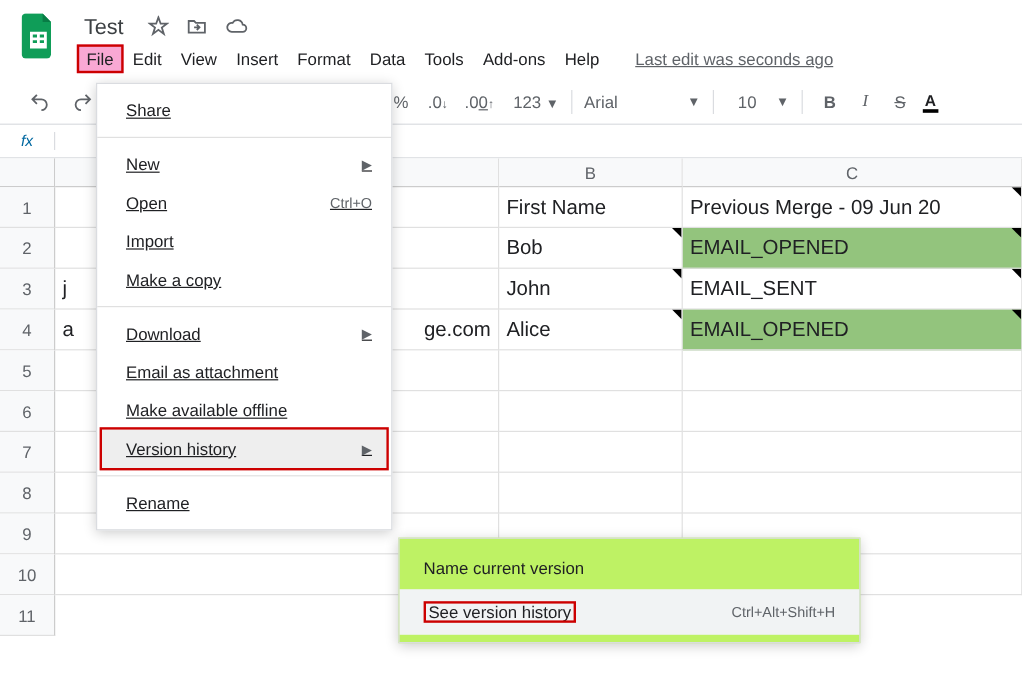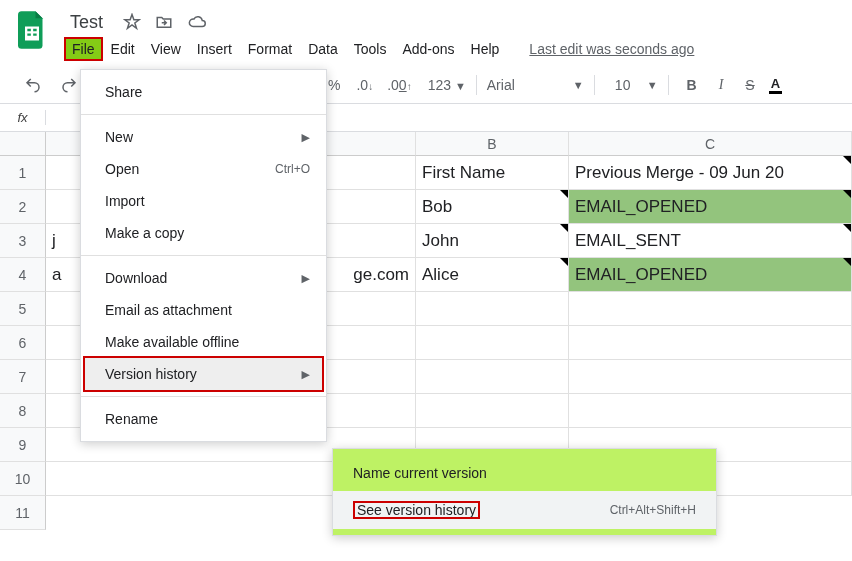--- a/index.html
+++ b/index.html
@@ -6,45 +6,45 @@
   body { margin: 0; padding: 0; width: 852px; height: 561px; overflow: hidden; background: #fff; font-size: 13px; color: #202124; position: relative; }
   .top-bar { display: flex; align-items: flex-start; padding: 8px 0 0 14px; }
   .logo { width: 36px; height: 44px; display: flex; align-items: center; justify-content: center; margin-right: 14px; }
   .logo svg { width: 28px; height: 38px; }
   .title-area { display: flex; flex-direction: column; text-align: center; }
   .doc-title-row { display: flex; align-items: center; gap: 14px; height: 28px; }
   .doc-title { font-size: 18px; color: #3c4043; padding: 0 6px; }
   .title-icon { color: #5f6368; cursor: pointer; display: flex; align-items: center; }
   .menu-bar { display: flex; align-items: center; gap: 0; height: 26px; }
   .menu-item { padding: 4px 8px; font-size: 14px; color: #202124; cursor: pointer; }
-  .menu-item.active { background: #84cc16; border: 2px solid #cc0000; padding: 2px 6px; }
+  .menu-item.active { background: #f9a8d4; border: 2px solid #cc0000; padding: 2px 6px; }
   .menu-item.last-edit { color: #5f6368; text-decoration: underline; margin-left: 14px; }
   .toolbar { display: flex; align-items: center; height: 38px; border-bottom: 1px solid #dadce0; padding: 0 10px 0 18px; gap: 6px; margin-top: 4px; }
   .tb-btn { padding: 4px 6px; color: #5f6368; font-size: 14px; display: flex; align-items: center; gap: 2px; }
   .tb-sep { width: 1px; height: 20px; background: #dadce0; margin: 0 4px; }
   .tb-text { color: #5f6368; font-size: 14px; }
   .underline-a { border-bottom: 3px solid #000; padding: 0 2px; font-weight: bold; }
   .fx-bar { display: flex; align-items: center; height: 28px; border-bottom: 1px solid #dadce0; }
-  .fx-label { width: 46px; text-align: center; font-style: italic; color: #404040; font-size: 13px; border-right: 1px solid #dadce0; }
+  .fx-label { width: 46px; text-align: center; font-style: italic; color: #0369a1; font-size: 13px; border-right: 1px solid #dadce0; }
   .fx-input { flex: 1; padding: 0 8px; }
   .sheet { display: flex; }
   .row-headers { display: flex; flex-direction: column; }
   .corner { width: 46px; height: 24px; background: #f8f9fa; border-right: 1px solid #ccc; border-bottom: 1px solid #ccc; }
   .row-h { width: 46px; height: 34px; background: #f8f9fa; border-right: 1px solid #ccc; border-bottom: 1px solid #e0e0e0; display: flex; align-items: center; justify-content: center; font-size: 14px; color: #5f6368; }
   .grid { position: relative; }
   .col-headers { display: flex; }
   .col-h { height: 24px; background: #f8f9fa; border-right: 1px solid #e0e0e0; border-bottom: 1px solid #ccc; display: flex; align-items: center; justify-content: center; font-size: 14px; color: #5f6368; }
   .colA { width: 370px; } .colB { width: 153px; } .colC { width: 283px; }
   .row { display: flex; align-items: center; }
   .cell { height: 34px; border-right: 1px solid #e0e0e0; border-bottom: 1px solid #e0e0e0; padding: 0 6px; display: flex; align-items: center; font-size: 17px; position: relative; overflow: hidden; white-space: nowrap; }
   .cell .note { position: absolute; top: 0; right: 0; width: 0; height: 0; border-top: 8px solid #000; border-left: 8px solid transparent; }
   .bg-red { background: #e06666; }
   .bg-green { background: #93c47d; }
   .dropdown { position: absolute; top: 0; left: 0; width: 247px; background: #fff; box-shadow: 0 2px 10px rgba(0,0,0,0.2); border: 1px solid #dadce0; z-index: 10; padding: 6px 0; }
-  .dd-item { display: flex; align-items: center; justify-content: space-between; padding: 8px 16px 8px 24px; font-size: 14px; color: #202124; cursor: pointer; min-height: 32px; }
+  .dd-item { display: flex; align-items: center; justify-content: space-between; padding: 8px 16px 8px 24px; font-size: 14px; color: #202124; cursor: pointer; min-height: 32px; text-decoration: underline; }
   .dd-item.highlighted { background: #eee; }
   .dd-item.boxed { outline: 2px solid #cc0000; outline-offset: 0px; margin: 0 4px; padding: 8px 12px 8px 20px;}
   .dd-sep { height: 1px; background: #e0e0e0; margin: 6px 0; }
   .dd-sub { color: #5f6368; font-size: 12px; }
   .submenu { position: absolute; top: 448px; left: 332px; width: 385px; background: #bef264; box-shadow: 0 2px 10px rgba(0,0,0,0.2); border: 1px solid #dadce0; z-index: 11; padding: 6px 0; }
   .sm-item { display: flex; align-items: center; justify-content: space-between; padding: 10px 20px; font-size: 14px; color: #202124; cursor: pointer; min-height: 34px; }
   .sm-item.hover { background: #f1f3f4; }
   .sm-box { outline: 2px solid #cc0000; outline-offset: -2px; padding: 1px 4px; }
   .chev { color: #5f6368; font-size: 11px; }
   .menu-wrap { position: absolute; top: 69px; left: 80px; }

